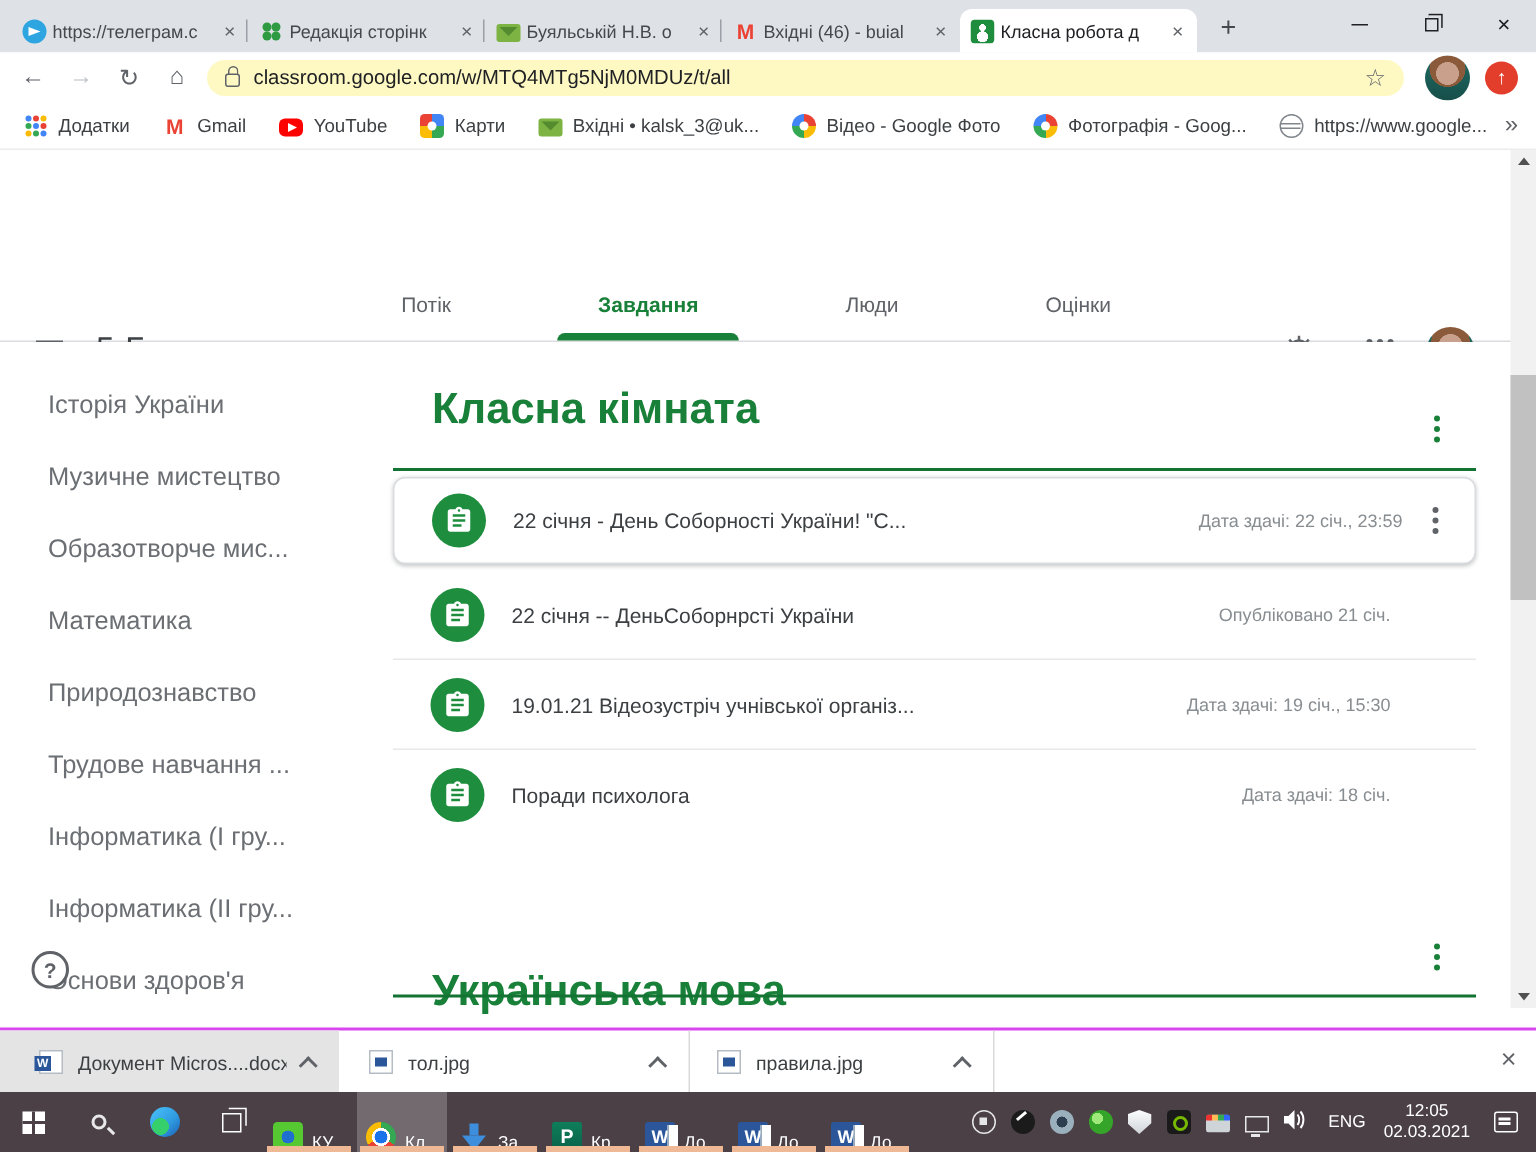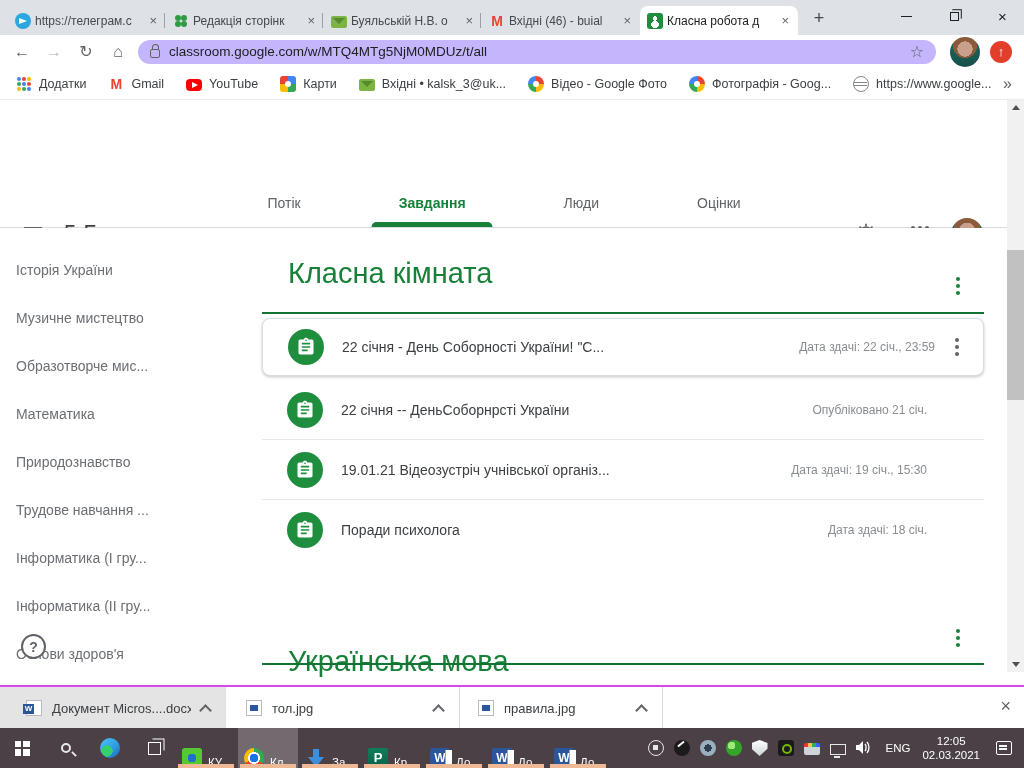--- a/index.html
+++ b/index.html
@@ -27,21 +27,21 @@
 .fav-clover::after{content:"";position:absolute;left:2px;top:2px;width:6px;height:6px;border-radius:50%;background:#2e9b43;box-shadow:6px 0 0 #2e9b43,0 6px 0 #2e9b43,6px 6px 0 #2e9b43;}
 .fav-envelope{background:#7cb342;border-radius:2px;margin-top:2px;height:12px;}
 .fav-envelope::after{content:"";position:absolute;left:2px;top:2px;border-left:6px solid transparent;border-right:6px solid transparent;border-top:6px solid #558b2f;}
 .fav-gmail{color:#ea4335;font-weight:bold;font-size:14px;line-height:16px;text-align:center;background:none;}
 .fav-classroom{border-radius:3px;background:radial-gradient(circle at 50% 34%,#fff 0 17%,transparent 18%),radial-gradient(circle at 50% 72%,#fff 0 26%,transparent 27%),#1e8e3e;}
 
 
 .toolbar{position:absolute;top:35px;left:0;width:1024px;height:33px;background:#fff;display:flex;align-items:center;}
 .navic{font-size:16px;color:#5f6368;width:32px;text-align:center;}
 .navic.disabled{color:#bdc1c6;}
-.omnibox{margin-left:4px;width:798px;height:24px;background:#c4b5fd;border-radius:14px;display:flex;align-items:center;padding:0 12px;}
+.omnibox{margin-left:4px;width:798px;height:24px;background:#fef9c3;border-radius:14px;display:flex;align-items:center;padding:0 12px;}
 .lock{width:10px;height:9px;border:1.5px solid #5f6368;border-radius:2px;position:relative;margin-right:9px;margin-top:3px;}
 .lock::before{content:"";position:absolute;left:1px;top:-6px;width:5px;height:5px;border:1.5px solid #5f6368;border-bottom:none;border-radius:4px 4px 0 0;}
 .url{flex:1;font-size:13.5px;color:#202124;white-space:nowrap;overflow:hidden;}
 .star{font-size:16px;color:#5f6368;}
 .avatar{width:30px;height:30px;border-radius:50%;margin-left:14px;background:radial-gradient(circle at 50% 40%,#c9a08b 0 32%,transparent 33%),radial-gradient(circle at 50% 30%,#8a5a3b 0 46%,transparent 47%),linear-gradient(#1f6b63,#174f4a);}
 .ext-red{width:22px;height:22px;border-radius:50%;background:#e33e2b;color:#fff;font-size:13px;line-height:22px;text-align:center;margin-left:10px;font-weight:bold;}
 
 
 .bookmarks{position:absolute;top:68px;left:0;width:1024px;height:32px;background:#fff;border-bottom:1px solid #ececec;display:flex;align-items:center;padding-left:16px;font-size:12.5px;color:#3c4043;}
 .bm{display:flex;align-items:center;margin-right:22px;white-space:nowrap;}
@@ -69,26 +69,26 @@
 .grid9{position:absolute;left:911px;top:126px;width:4px;height:4px;border-radius:50%;background:#5f6368;box-shadow:7px 0 0 #5f6368,14px 0 0 #5f6368,0 7px 0 #5f6368,7px 7px 0 #5f6368,14px 7px 0 #5f6368,0 14px 0 #5f6368,7px 14px 0 #5f6368,14px 14px 0 #5f6368;}
 .gc-avatar{position:absolute;left:951px;top:118px;width:32px;height:32px;border-radius:50%;background:radial-gradient(circle at 50% 40%,#c9a08b 0 32%,transparent 33%),radial-gradient(circle at 50% 30%,#8a5a3b 0 46%,transparent 47%),linear-gradient(#1f6b63,#174f4a);}
 .gcnav{position:absolute;bottom:0;left:50%;transform:translateX(-51.5%);display:flex;gap:44px;}
 .gctab{position:relative;height:48px;line-height:48px;padding:0 27px;font-size:14px;color:#5f6368;}
 .gctab.active{color:#188038;font-weight:bold;}
 .gctab.active::after{content:"";position:absolute;left:0;right:0;bottom:0;height:5px;background:#188038;border-radius:6px 6px 0 0;}
 
 
 .pagebody{position:absolute;top:228px;left:0;width:1024px;height:457px;background:#fff;}
 .sidebar{position:absolute;left:0;top:18px;width:260px;}
-.sideitem{height:48px;line-height:48px;padding-left:16px;font-size:14px;color:#6b6f73;white-space:nowrap;overflow:hidden;}
+.sideitem{height:48px;line-height:48px;padding-left:32px;font-size:17px;color:#6b6f73;white-space:nowrap;overflow:hidden;}
 .helpbtn{position:absolute;left:21px;top:406px;width:25px;height:25px;border:2px solid #5f6368;border-radius:50%;color:#5f6368;font-size:14px;font-weight:bold;text-align:center;line-height:22px;background:#fff;}
 
 .content{position:absolute;left:262px;top:0;width:722px;height:457px;}
 .sec-title{margin-left:26px;font-size:29px;font-weight:400;color:#188038;line-height:34px;}
-.sec1 .sec-title{padding-top:28px;}
+.sec1 .sec-title{padding-top:28px;font-weight:bold;}
 .kebab{position:absolute;width:24px;height:24px;}
 .kebab::after{content:"";position:absolute;left:10px;top:10px;width:4px;height:4px;border-radius:50%;background:#188038;box-shadow:0 -7px 0 #188038,0 7px 0 #188038;}
 .kebab.gray::after{background:#5f6368;box-shadow:0 -7px 0 #5f6368,0 7px 0 #5f6368;}
 .k1{right:14px;top:46px;}
 .divider-green{position:absolute;left:0;width:722px;height:2px;background:#137333;}
 .dg1{top:84px;}
 .dg2{top:435px;}
 .workcard{position:absolute;left:0;top:90px;width:722px;height:58px;background:#fff;border:1px solid #dadce0;border-radius:8px;box-shadow:0 1px 3px rgba(60,64,67,.3);display:flex;align-items:center;padding-left:25px;z-index:2;}
 .rows{position:absolute;left:0;top:152px;width:722px;}
 .workrow{height:60px;display:flex;align-items:center;padding-left:25px;border-bottom:1px solid #e8e8e8;}

